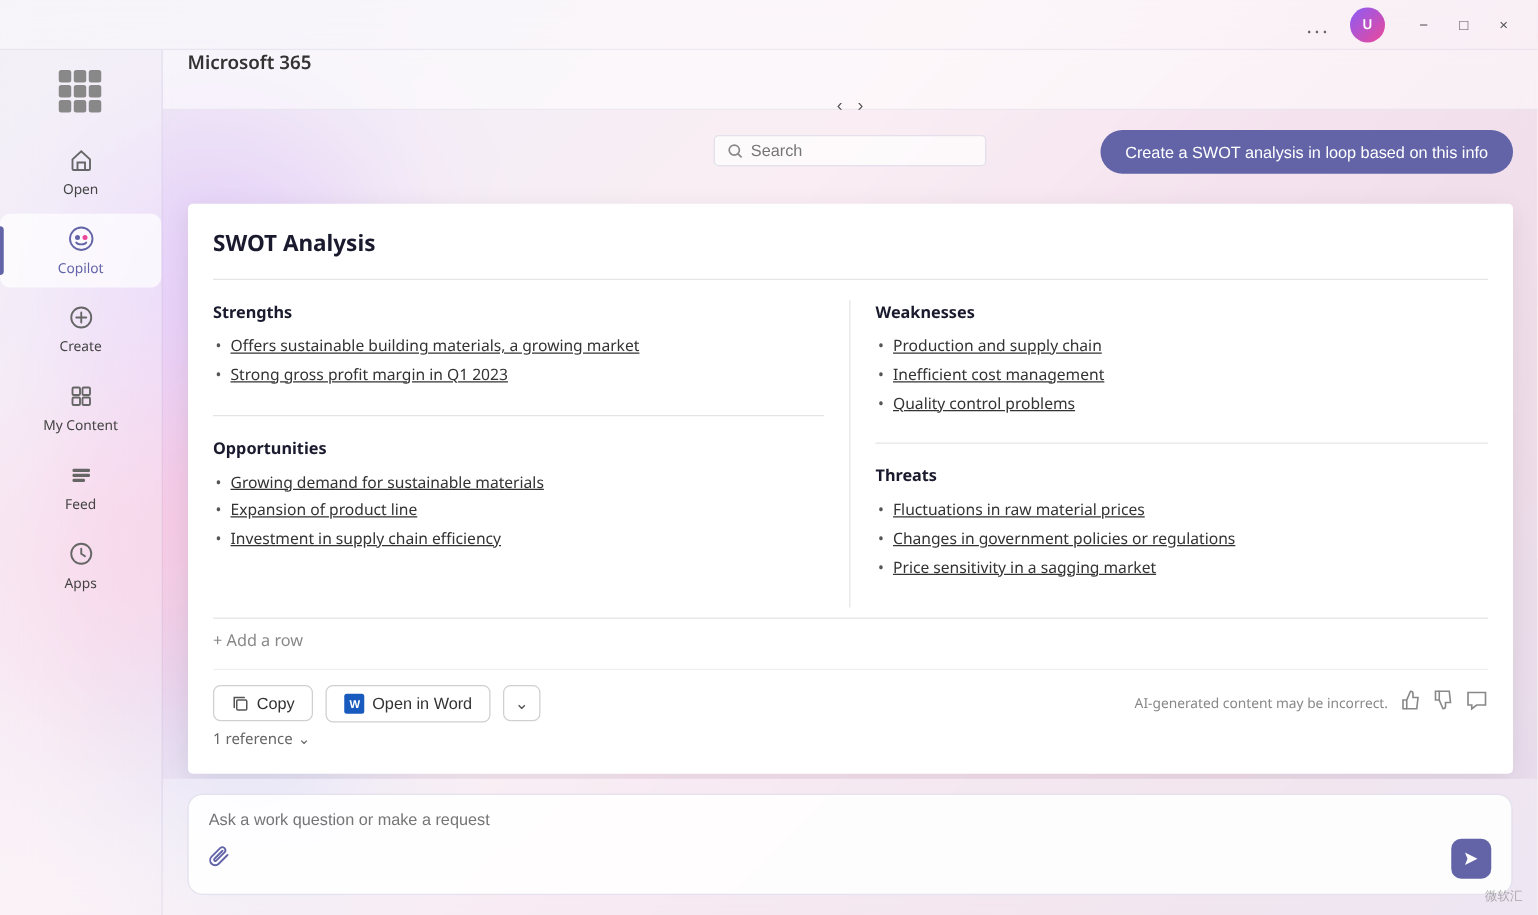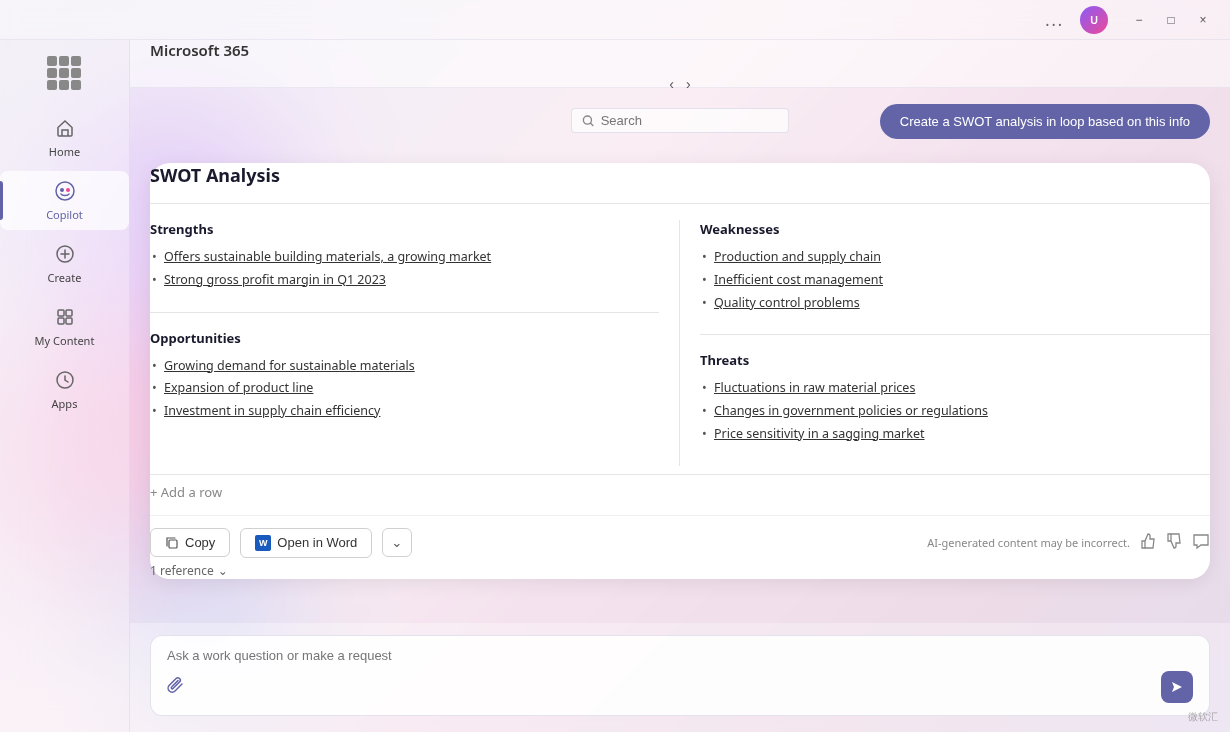--- a/index.html
+++ b/index.html
@@ -196,21 +196,22 @@
       border-radius: 20px;
       padding: 10px 20px;
       font-size: 13px;
       cursor: pointer;
       font-weight: 500;
     }
 
     
     .swot-card {
       background: white;
-      border-radius: 20px;
+      border-radius: 4px;
+      padding: 20px;
       box-shadow: 0 4px 20px rgba(0,0,0,0.08);
     }
     .swot-title {
       font-size: 18px;
       font-weight: 700;
       color: #1a1a2e;
       margin-bottom: 16px;
     }
     .swot-divider {
       height: 1px;
@@ -457,21 +458,21 @@
         <span></span>
     </div>
 
     <div class="sidebar-item">
       <div class="sidebar-icon">
         <svg width="20" height="20" viewBox="0 0 20 20" fill="none">
           <path d="M3 9.5L10 3l7 6.5V17a1 1 0 01-1 1H4a1 1 0 01-1-1V9.5z" stroke="#666" stroke-width="1.5" fill="none"></path>
           <path d="M7 18v-6h6v6" stroke="#666" stroke-width="1.5"></path>
         </svg>
       </div>
-      <span class="sidebar-label">Home</span>
+      <span class="sidebar-label">Open</span>
     </div>
 
     <div class="sidebar-item active">
       <div class="sidebar-active-bar"></div>
       <div class="sidebar-icon">
         <svg width="22" height="22" viewBox="0 0 22 22">
           <circle cx="11" cy="11" r="9" fill="none" stroke="#6264a7" stroke-width="1.5"></circle>
           <circle cx="8" cy="10" r="2" fill="#6264a7"></circle>
           <circle cx="14" cy="10" r="2" fill="#ec4899"></circle>
           <path d="M7 14c1 2 7 2 8 0" stroke="#6264a7" stroke-width="1.5" fill="none" stroke-linecap="round"></path>
@@ -495,20 +496,30 @@
         <svg width="20" height="20" viewBox="0 0 20 20" fill="none">
           <rect x="3" y="3" width="6" height="6" rx="1" stroke="#666" stroke-width="1.5"></rect>
           <rect x="11" y="3" width="6" height="6" rx="1" stroke="#666" stroke-width="1.5"></rect>
           <rect x="3" y="11" width="6" height="6" rx="1" stroke="#666" stroke-width="1.5"></rect>
           <rect x="11" y="11" width="6" height="6" rx="1" stroke="#666" stroke-width="1.5"></rect>
         </svg>
       </div>
       <span class="sidebar-label">My Content</span>
     </div>
 
+    <div class="sidebar-item">
+      <div class="sidebar-icon">
+        <svg width="20" height="20" viewBox="0 0 20 20" fill="none">
+          <rect x="3" y="5" width="14" height="2.5" rx="1" fill="#666"></rect>
+          <rect x="3" y="9" width="14" height="2.5" rx="1" fill="#666"></rect>
+          <rect x="3" y="13" width="10" height="2.5" rx="1" fill="#666"></rect>
+        </svg>
+      </div>
+      <span class="sidebar-label">Feed</span>
+    </div>
 
     <div class="sidebar-item">
       <div class="sidebar-icon">
         <svg width="20" height="20" viewBox="0 0 20 20" fill="none">
           <circle cx="10" cy="10" r="8" stroke="#666" stroke-width="1.5"></circle>
           <path d="M10 6v4l3 2" stroke="#666" stroke-width="1.5" stroke-linecap="round"></path>
         </svg>
       </div>
       <span class="sidebar-label">Apps</span>
     </div>

